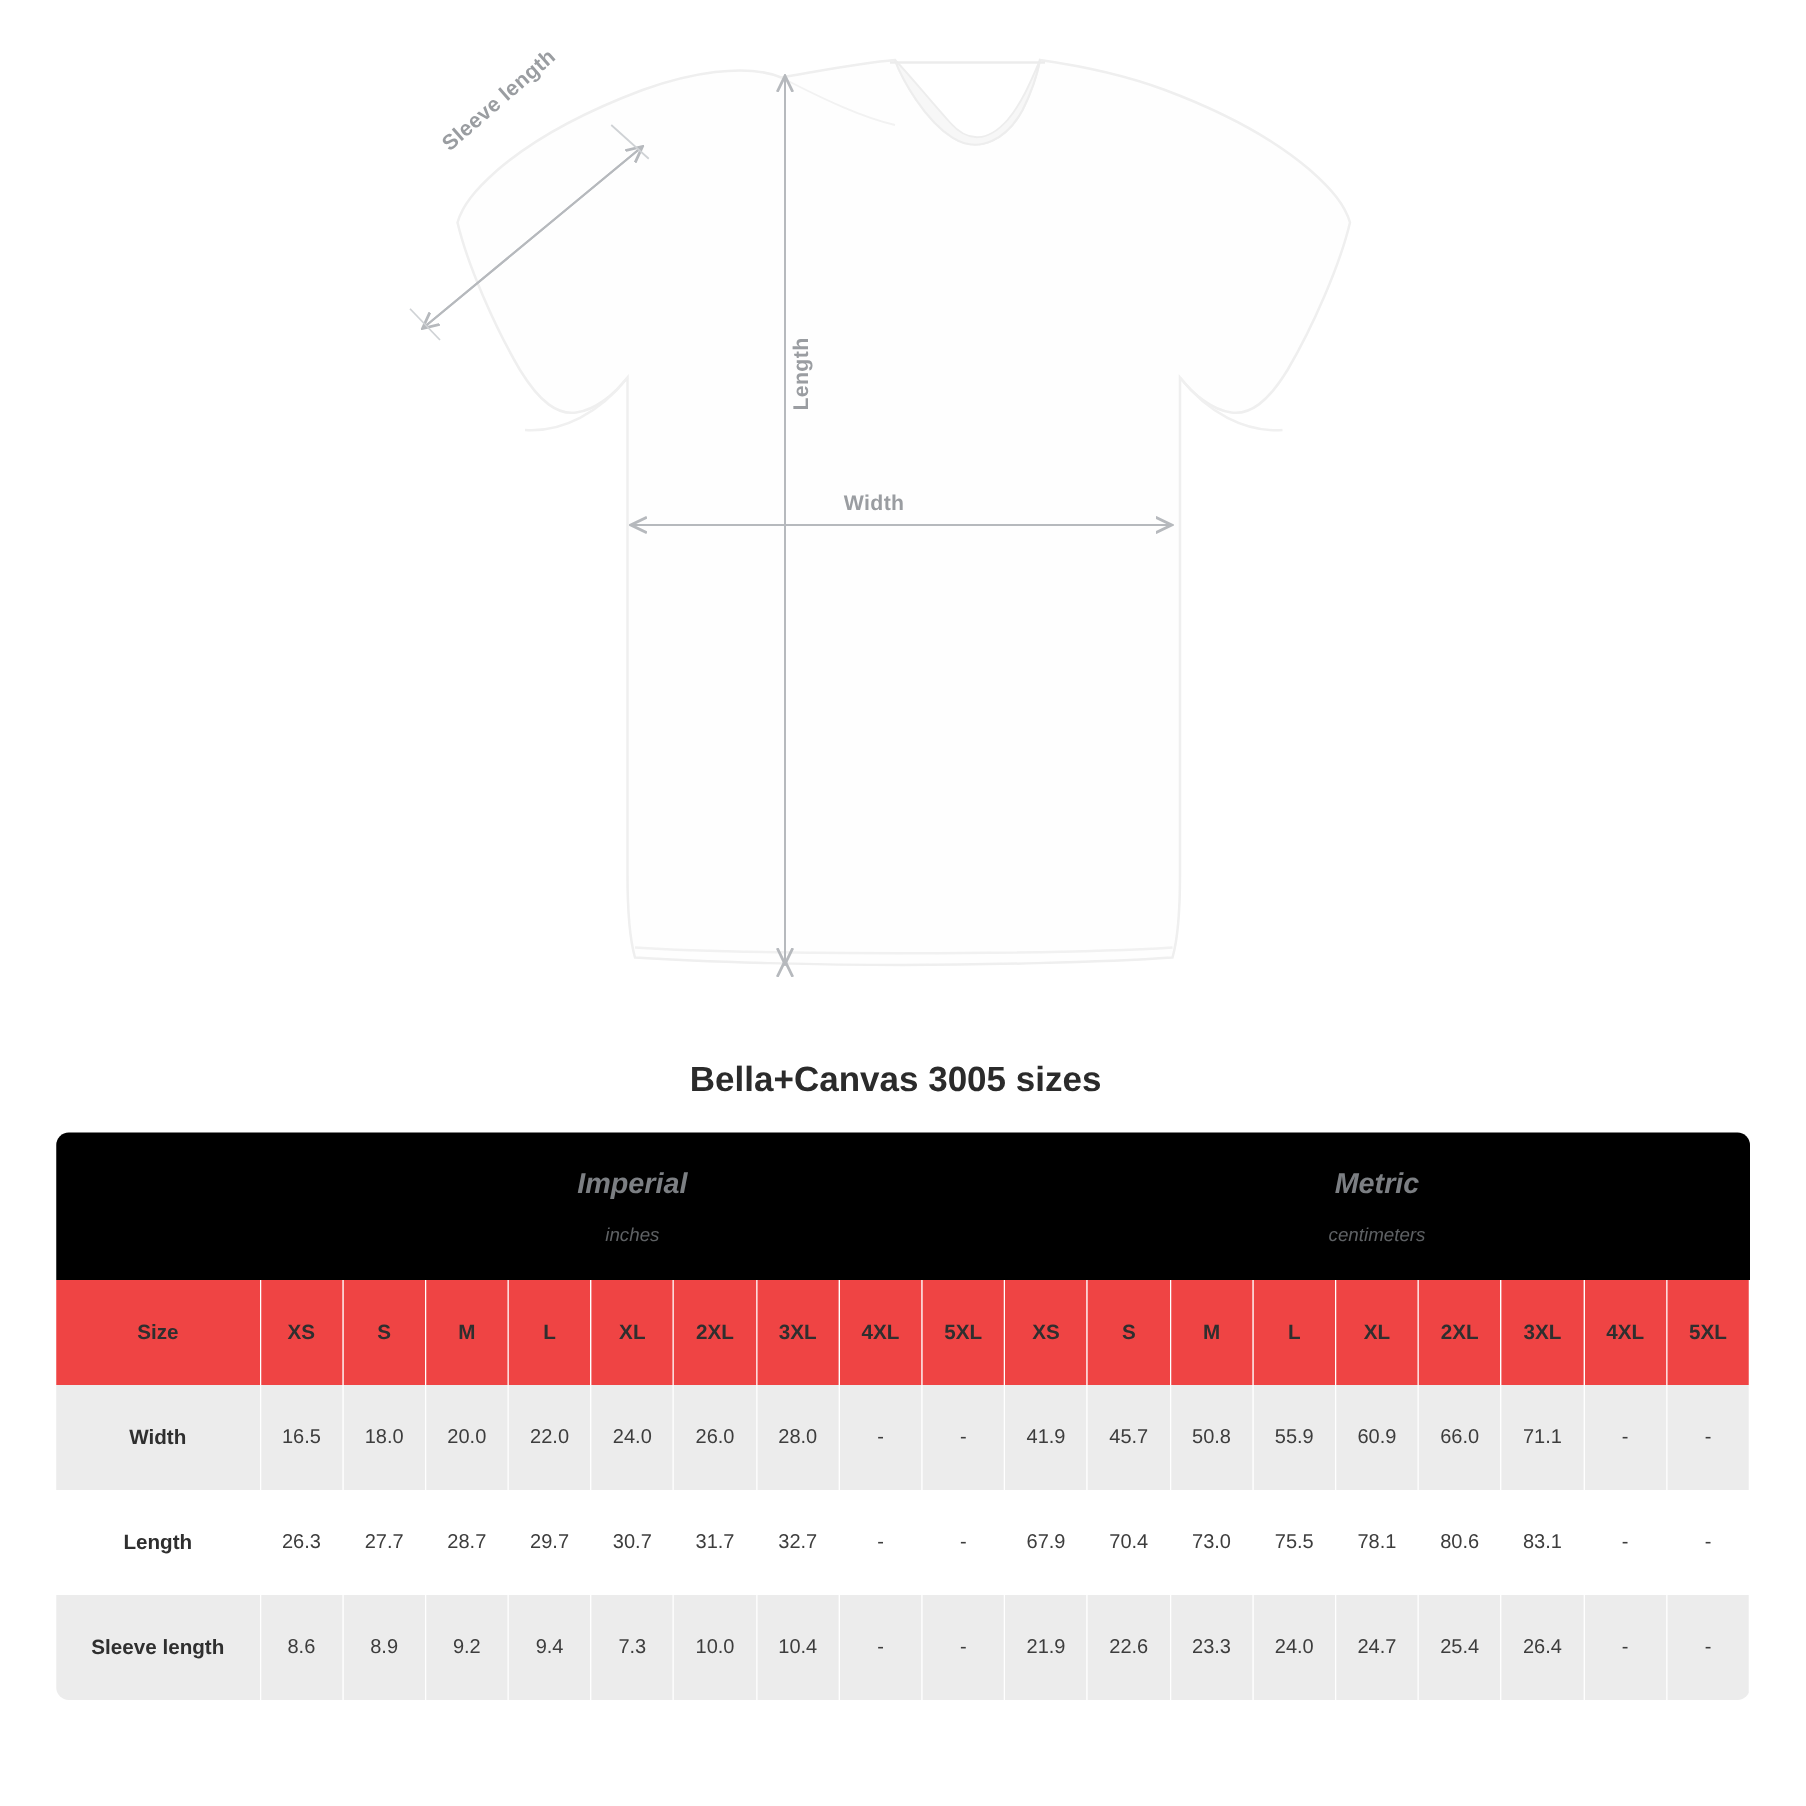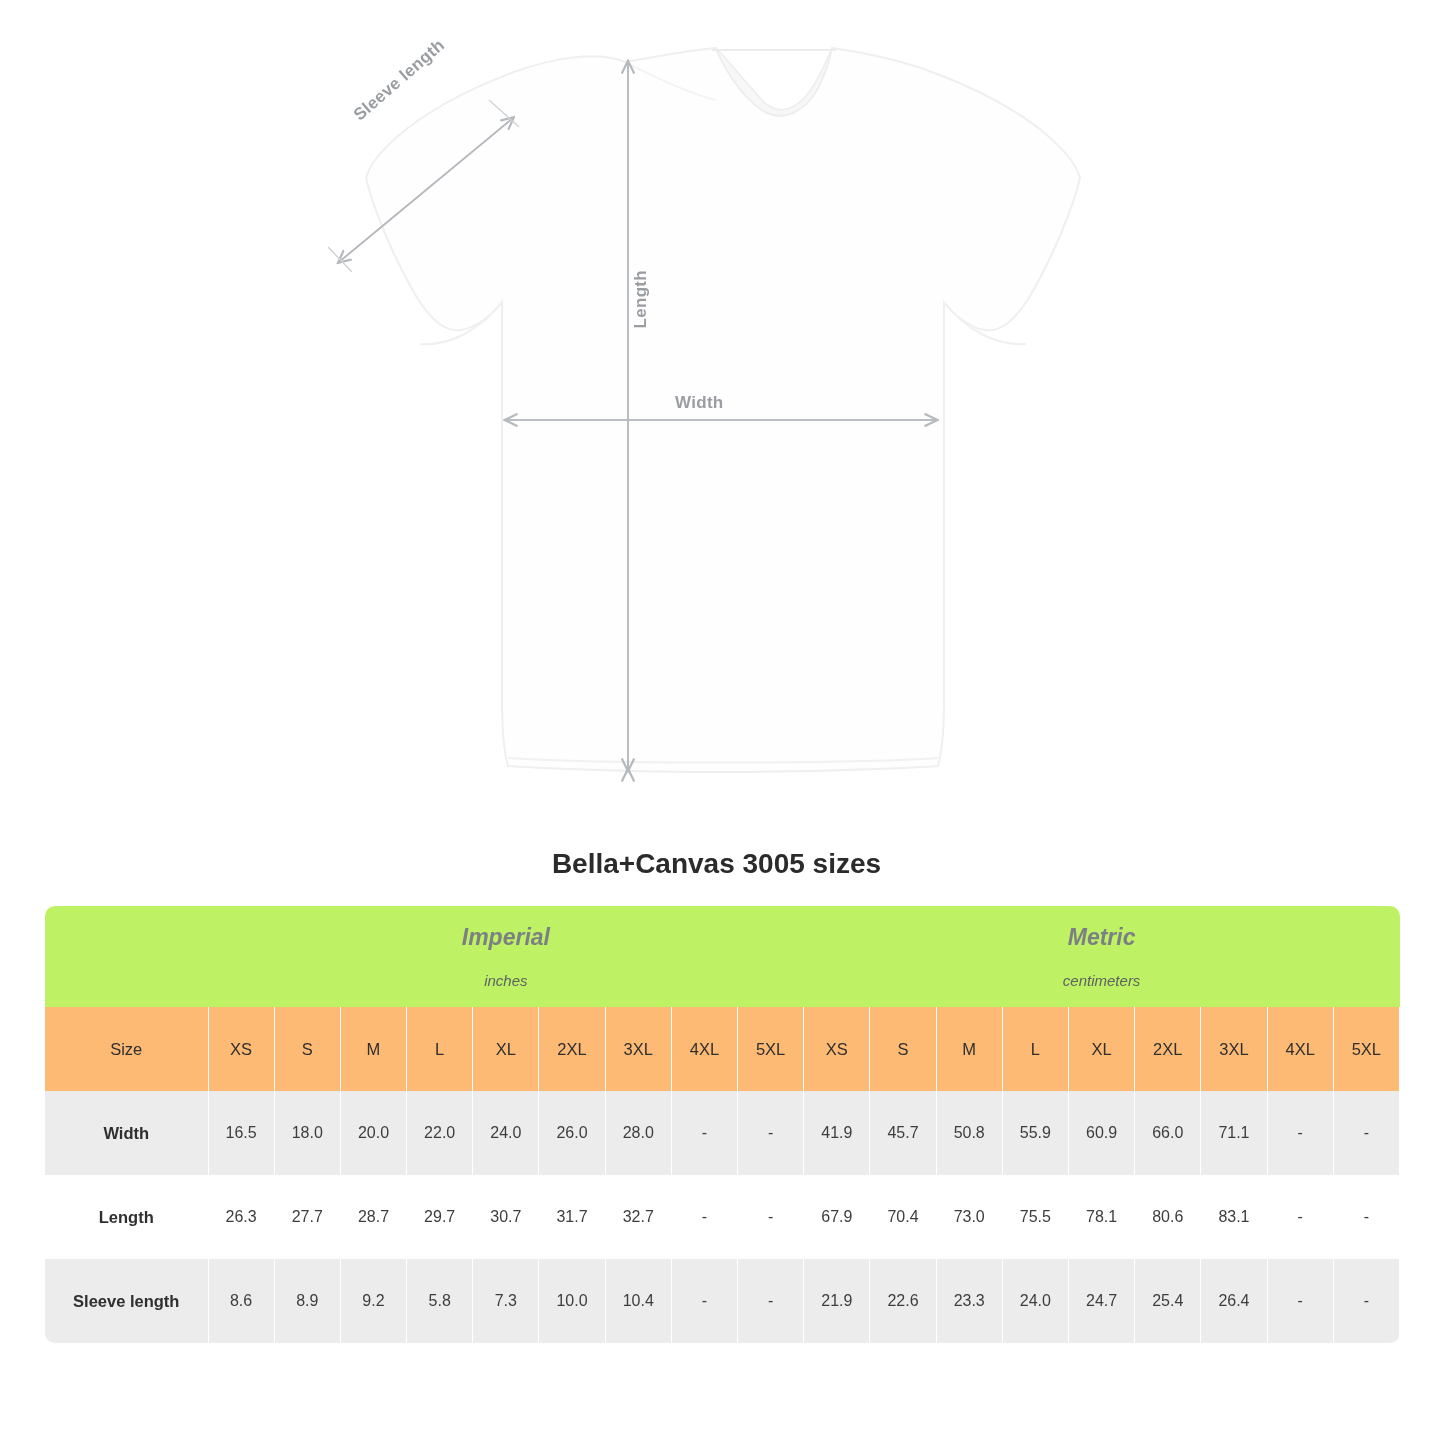--- a/index.html
+++ b/index.html
@@ -87,42 +87,42 @@
   td, th {
     text-align: center;
     font-size: 16px;
     color: #3d3d3d;
     font-weight: normal;
     padding: 0;
     height: 84px;
     border-right: 1px solid #ffffff;
   }
   tr.unit-row td {
-    height: 101px;
-    background: #bef264;
+    height: 118px;
+    background: #000000;
   }
   tr.unit-row td.unit-cell {
     border-right: none;
   }
   .unit-sys {
     font-size: 23px;
     font-style: italic;
     font-weight: bold;
     color: #7c7f83;
     line-height: 1.2;
   }
   .unit-sub {
     font-size: 15px;
     font-style: italic;
     color: #5e6164;
     margin-top: 20px;
   }
   tr.head-row td {
-    background: #fdba74;
-    font-weight: normal;
+    background: #ef4444;
+    font-weight: bold;
     color: #2f2f2f;
     font-size: 16.5px;
   }
   tr.data-row td {
     background: #ffffff;
   }
   tr.alt td {
     background: #ececec;
   }
   td.row-label {
@@ -295,21 +295,21 @@
         <td>83.1</td>
         <td>-</td>
         <td>-</td>
       </tr>
 
       <tr class="data-row alt">
         <td class="row-label corner-bl">Sleeve length</td>
         <td>8.6</td>
         <td>8.9</td>
         <td>9.2</td>
-        <td>5.8</td>
+        <td>9.4</td>
         <td>7.3</td>
         <td>10.0</td>
         <td>10.4</td>
         <td>-</td>
         <td>-</td>
         <td>21.9</td>
         <td>22.6</td>
         <td>23.3</td>
         <td>24.0</td>
         <td>24.7</td>

